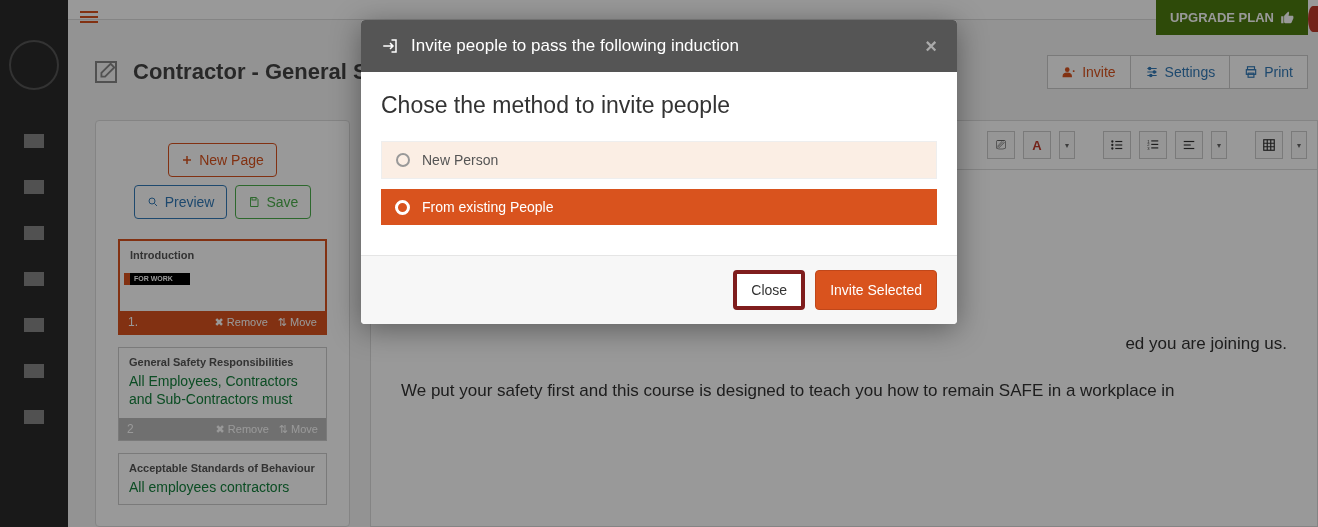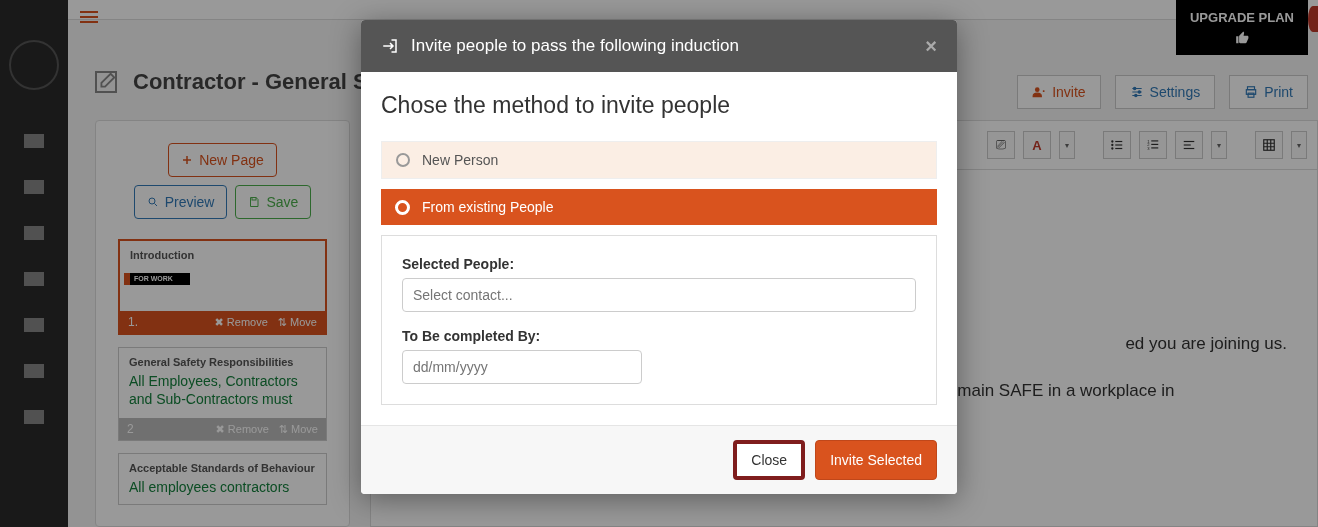--- a/index.html
+++ b/index.html
@@ -26,29 +26,28 @@
   .top-bar {
     position: absolute;
     top: 0; left: 0; right: 0;
     height: 20px;
     background: #fff;
     border-bottom: 1px solid #ddd;
   }
   .upgrade-btn {
     position: absolute;
     top: 0; right: 10px;
-    background: #000000;
+    background: #4d7c0f;
     color: #fff;
     padding: 10px 14px;
     font-weight: bold;
     font-size: 13px;
     display: flex;
     align-items: center;
     gap: 6px;
-    flex-direction: column;
   }
   .avatar-sliver {
     position: absolute;
     top: 6px; right: 0;
     width: 10px; height: 26px;
     background: #c0392b;
     border-radius: 50% 0 0 50%;
   }
 
   
@@ -107,22 +106,21 @@
     font-weight: bold;
     color: #444;
   }
   .page-header .edit-icon {
     width: 22px; height: 22px;
     border: 2px solid #888;
     position: relative;
   }
   .page-header .actions {
     display: flex;
-    gap: 15px;
-    margin-top: 20px;
+    gap: 0;
   }
   .page-header .actions button {
     background: #fff;
     border: 1px solid #ccc;
     padding: 8px 14px;
     color: #337ab7;
     font-size: 14px;
     display: flex;
     align-items: center;
     gap: 6px;
@@ -610,24 +608,18 @@
 
     <div class="method-option new-person">
       <span class="radio-outer"></span>
       <span>New Person</span>
     </div>
     <div class="method-option existing">
       <span class="radio-outer"></span>
       <span>From existing People</span>
     </div>
 
-    <div class="form-section">
-      <label>Selected People:</label>
-      <input class="input" placeholder="Select contact..." style="">
-      <label>To Be completed By:</label>
-      <input class="input date" placeholder="dd/mm/yyyy" style="">
-    </div>
   </div>
   <div class="modal-footer">
     <button class="btn-close">Close</button>
     <button class="btn-invite-selected">Invite Selected</button>
   </div>
 </div>
 
 </body></html>

